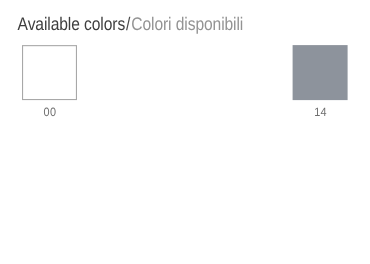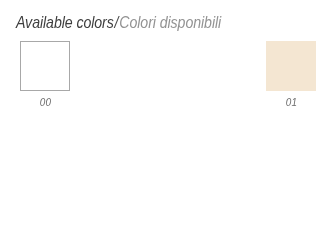--- a/index.html
+++ b/index.html
@@ -85,35 +85,35 @@
     letter-spacing: 0.3px;
     transform: scaleX(0.9);
     transform-origin: center center;
     text-align: center;
     white-space: nowrap;
   }
 </style>
 </head>
 <body>
 
-<div id="color-panel" style="background: rgb(255, 255, 255); font-style: italic;">
+<div id="color-panel" style="background: rgb(255, 255, 255);">
 
   <div class="panel-heading">
     <span class="heading-primary">Available colors</span><span class="heading-separator">/</span><span class="heading-secondary">Colori disponibili</span>
   </div>
 
   <div class="swatch-strip">
 
     <div class="swatch-item">
       <div class="swatch-chip bordered" style="background: rgb(255, 255, 255); border: 1px solid rgb(168, 168, 168);"></div>
       <div class="swatch-label">00</div>
     </div>
 
-    <div class="swatch-item">
-      <div class="swatch-chip" style="background: rgb(244, 230, 210);"></div>
-      <div class="swatch-label">01</div>
-    </div>
 
 
 
+    <div class="swatch-item">
+      <div class="swatch-chip" style="background: rgb(141, 147, 156);"></div>
+      <div class="swatch-label">14</div>
+    </div>
 
   </div>
 </div>
 
 </body></html>

